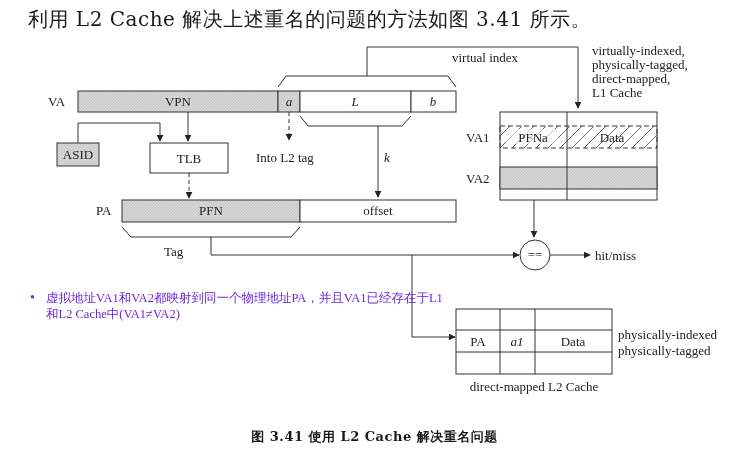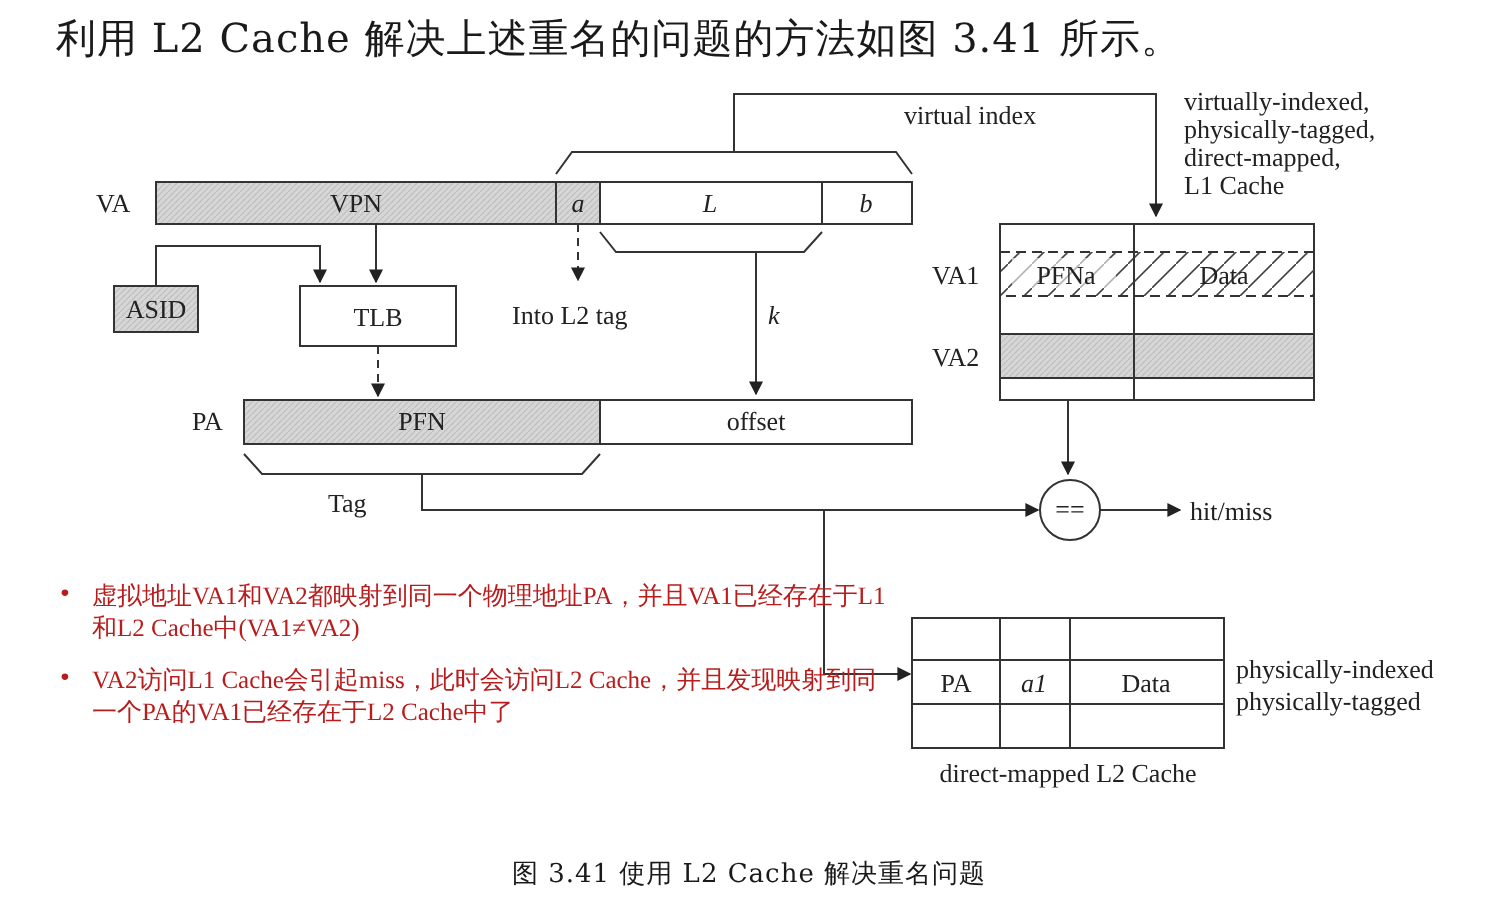--- a/index.html
+++ b/index.html
@@ -1,24 +1,24 @@
 <!DOCTYPE html>
 <html><head>
 <meta charset="utf-8">
 <style>
   html, body { margin: 0; padding: 0; background: #ffffff; }
   body { width: 749px; height: 451px; position: relative; overflow: hidden; font-family: "DejaVu Serif", serif; color: #1a1a1a; }
   .intro { position: absolute; left: 28px; top: 6px; font-size: 20px; letter-spacing: 0.5px; }
   svg { position: absolute; left: 0; top: 0; }
   .lbl { font-family: "Liberation Serif", serif; font-size: 13px; fill: #222; }
   .lbl-i { font-family: "Liberation Serif", serif; font-size: 13px; font-style: italic; fill: #222; }
-  .bullets { position: absolute; left: 28px; top: 290px; width: 420px; font-family: "Liberation Serif", "DejaVu Serif", serif; font-size: 12.5px; line-height: 16px; color: #b91c1c; }
+  .bullets { position: absolute; left: 28px; top: 290px; width: 420px; font-family: "Liberation Serif", "DejaVu Serif", serif; font-size: 12.5px; line-height: 16px; color: #6d28d9; }
   .bullet { position: relative; padding-left: 18px; margin-bottom: 10px; }
   .bullet::before { content: "\2022"; position: absolute; left: 2px; top: 0; font-size: 14px; }
-  .caption { position: absolute; left: 0; width: 749px; top: 428px; text-align: center; font-size: 13px; letter-spacing: 0.5px; }
+  .caption { position: absolute; left: 0; width: 749px; top: 428px; text-align: center; font-size: 13px; letter-spacing: 0.5px; font-weight: bold; }
 </style>
 </head>
 <body>
 
 <div class="intro">利用 L2 Cache 解决上述重名的问题的方法如图 3.41 所示。</div>
 
 <svg width="749" height="451" viewBox="0 0 749 451">
   <defs>
     <pattern id="shade" patternUnits="userSpaceOnUse" width="3" height="3">
       <rect width="3" height="3" fill="#d6d6d6"></rect>
@@ -103,16 +103,15 @@
   <text class="lbl" x="478" y="346" text-anchor="middle">PA</text>
   <text class="lbl-i" x="517" y="346" text-anchor="middle">a1</text>
   <text class="lbl" x="573" y="346" text-anchor="middle">Data</text>
   <text class="lbl" x="618" y="339">physically-indexed</text>
   <text class="lbl" x="618" y="355">physically-tagged</text>
   <text class="lbl" x="534" y="391" text-anchor="middle">direct-mapped L2 Cache</text>
 </svg>
 
 <div class="bullets">
   <div class="bullet">虚拟地址VA1和VA2都映射到同一个物理地址PA，并且VA1已经存在于L1和L2 Cache中(VA1≠VA2)</div>
-  <div class="bullet">VA2访问L1 Cache会引起miss，此时会访问L2 Cache，并且发现映射到同一个PA的VA1已经存在于L2 Cache中了</div>
 </div>
 
 <div class="caption">图 3.41   使用 L2 Cache 解决重名问题</div>
 
 </body></html>

